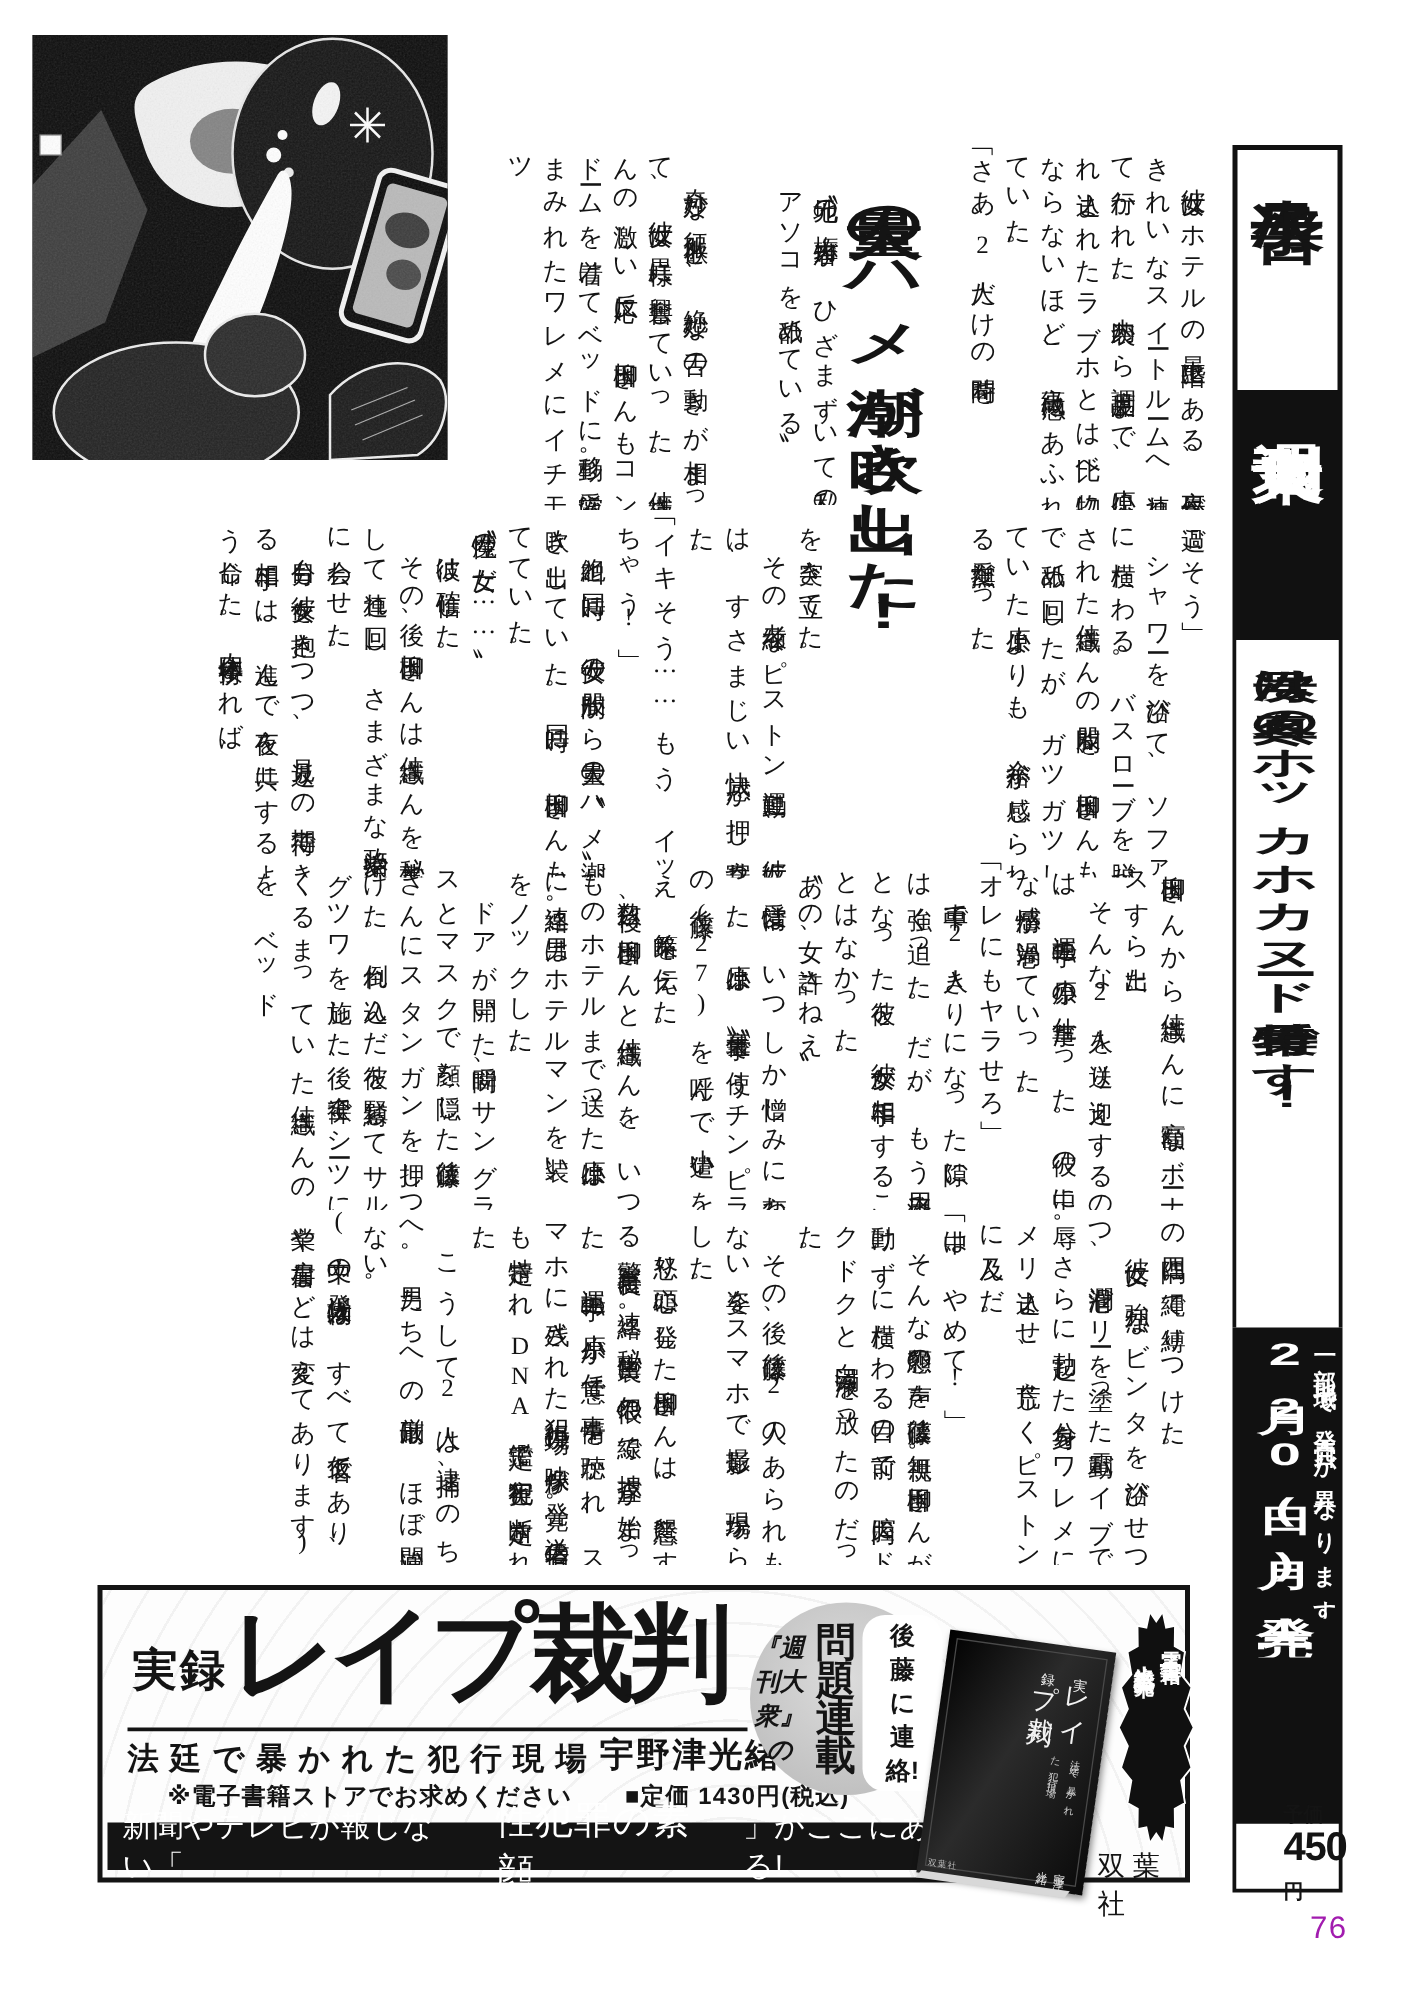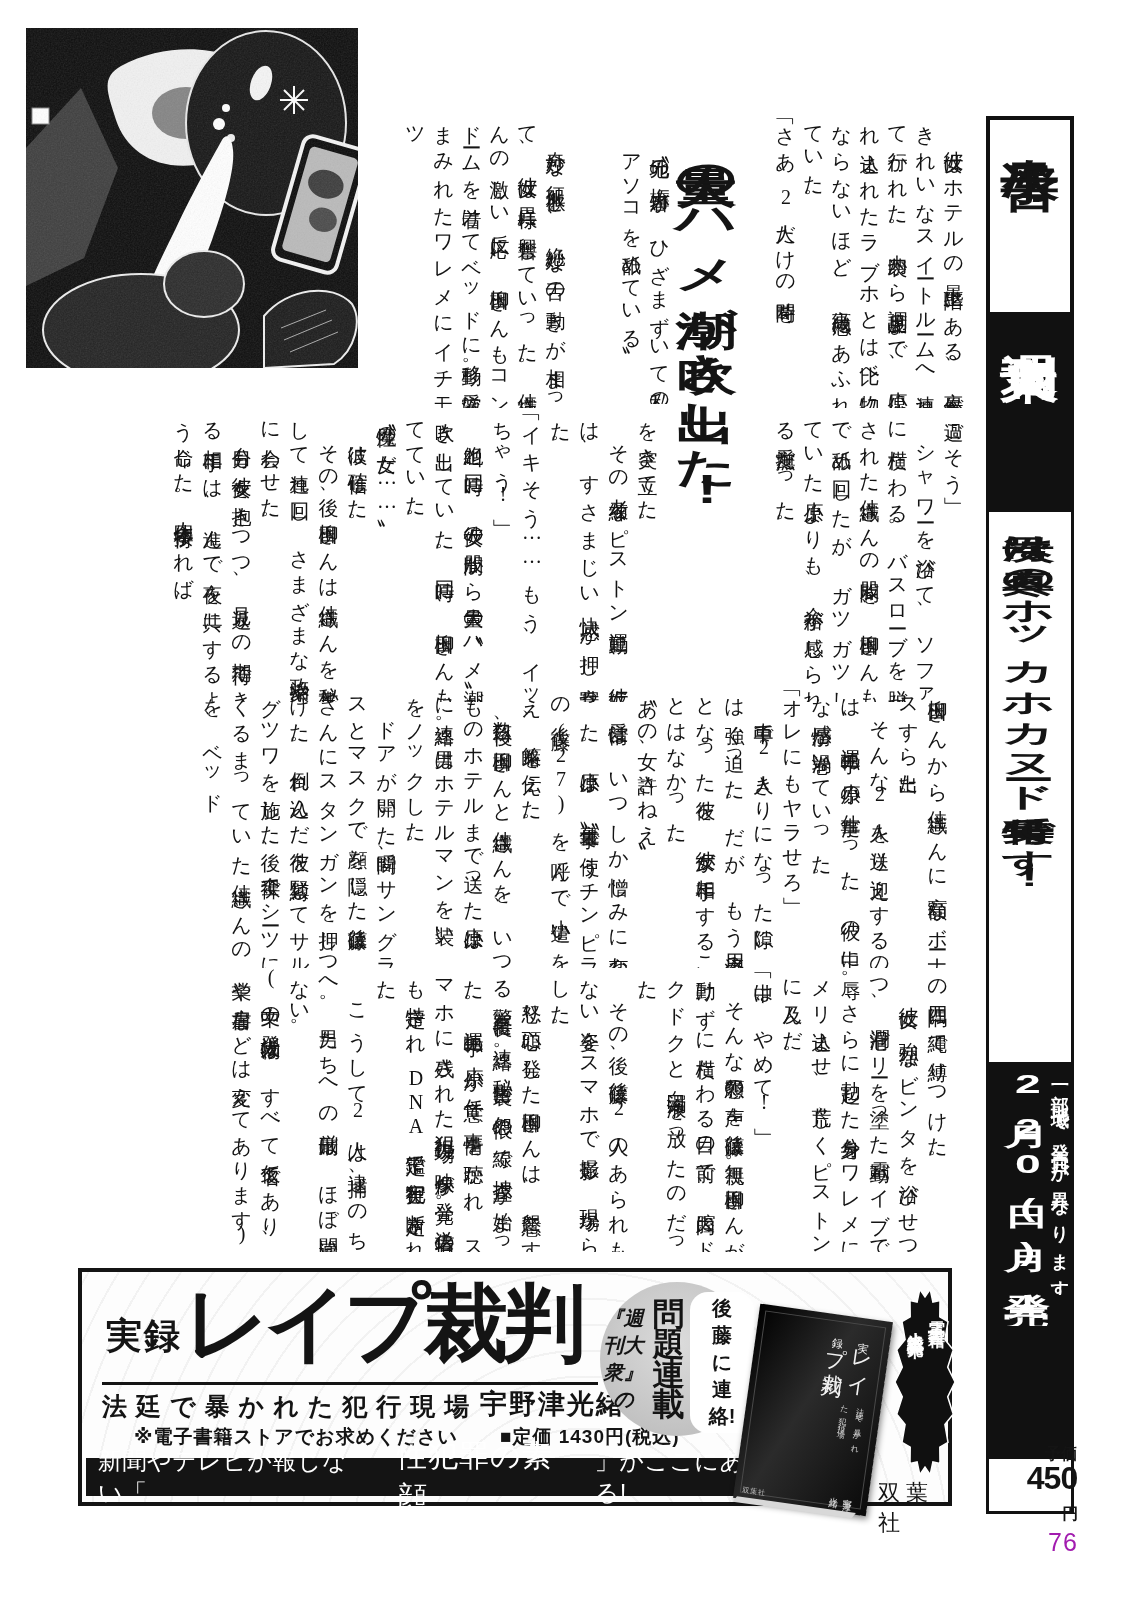--- a/index.html
+++ b/index.html
@@ -36,21 +36,21 @@
   #side-magname .sq{font-size:44px;letter-spacing:2px;transform:scaleX(1.32);transform-origin:50% 0;padding-top:4px;}
   #side-announce{top:512px;height:550px;border-left:3px solid #111;border-right:3px solid #111;background:#fff;}
   #side-announce .sq{font-size:26px;letter-spacing:1px;transform:scaleX(2.0);transform-origin:50% 0;padding-top:4px;}
   #side-date{top:1062px;height:394px;background:#111;color:#fff;}
   #side-date .big{position:absolute;left:2px;top:8px;width:50px;display:flex;justify-content:center;
       font-family:"Liberation Sans","DejaVu Sans",sans-serif;font-weight:900;font-size:25px;letter-spacing:8px;
       transform:scaleX(1.85);transform-origin:50% 0;}
   #side-date .small{position:absolute;right:2px;top:12px;
       font-family:"Liberation Sans","DejaVu Sans",sans-serif;font-weight:700;font-size:18px;letter-spacing:7px;}
   #side-price{top:1456px;height:58px;border:3px solid #111;background:#fff;flex-direction:column;align-items:center;
-      font-family:"Liberation Sans","DejaVu Sans",sans-serif;font-weight:900;text-align:right;padding-left:44px;}
+      font-family:"Liberation Sans","DejaVu Sans",sans-serif;font-weight:900;text-align:left;padding-left:44px;}
   #side-price .lbl{font-size:16px;line-height:18px;padding-top:3px;}
   #side-price .num{font-size:32px;line-height:30px;letter-spacing:-1px;}
   #side-price .unit{font-size:16px;}
 
   #page-number{left:1048px;top:1528px;font-family:"Liberation Sans","DejaVu Sans",sans-serif;
       font-size:25px;color:#a21caf;letter-spacing:1px;}
 
   
   #ad{left:78px;top:1268px;width:874px;height:238px;border:4px solid #141414;background:
       repeating-radial-gradient(circle at 58% 125%, rgba(0,0,0,0.045) 0 2px, transparent 2px 26px),#fdfdfd;}

